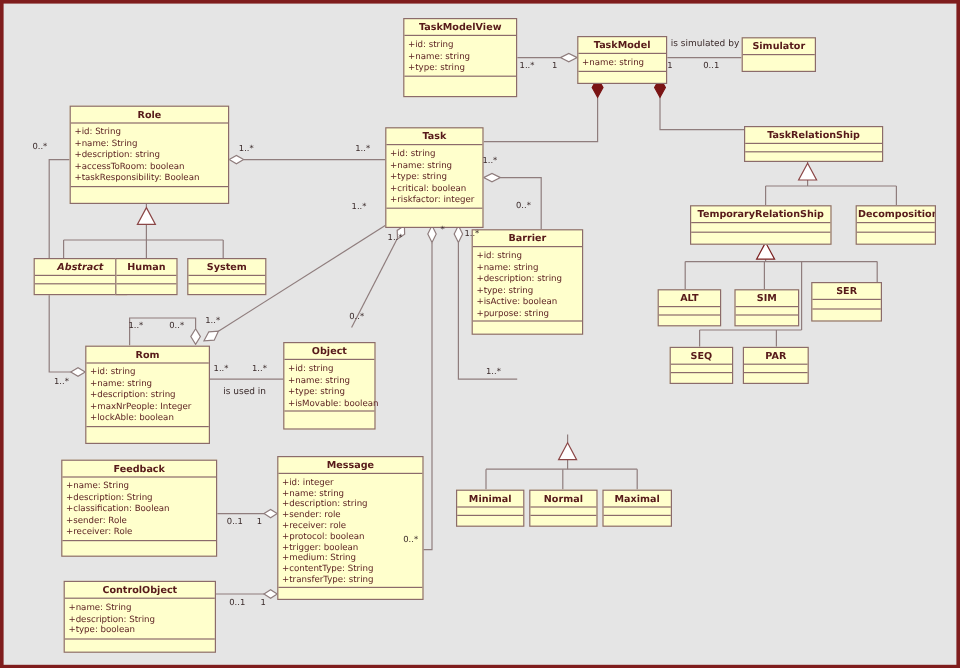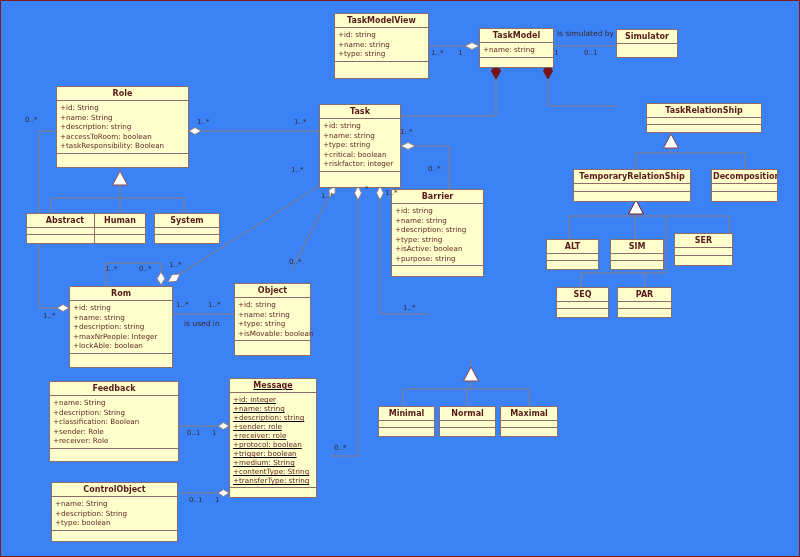--- a/index.html
+++ b/index.html
@@ -1,18 +1,18 @@
 <!DOCTYPE html>
 <html><head>
 <meta charset="utf-8">
 <style>
   html,body{margin:0;padding:0;background:#ffffff;}
   .canvas{
-    position:relative;width:800px;height:557px;background:#3b82f6;
-    border:1px solid #7f1d1d;box-sizing:border-box;overflow:hidden;
+    position:relative;width:800px;height:557px;background:#e5e5e5;
+    border:3px solid #7f1d1d;box-sizing:border-box;overflow:hidden;
     font-family:"DejaVu Sans",sans-serif;
   }
   .lines{position:absolute;left:0;top:0;z-index:1;}
   .uml-class{
     position:absolute;z-index:2;background:#ffffcc;border:1px solid #8b6b6b;
     box-sizing:border-box;
   }
   .uml-title{
     font-size:8px;font-weight:bold;line-height:9px;color:#571a1a;
     text-align:center;padding:2px 1px;border-bottom:1px solid #8b6b6b;
@@ -150,27 +150,27 @@
     <div class="uml-attrs">
         <div class="attr">+id: string</div>
         <div class="attr">+name: string</div>
         <div class="attr">+type: string</div>
         <div class="attr">+critical: boolean</div>
         <div class="attr">+riskfactor: integer</div>
       </div>
     <div class="uml-empty sep" style="height:15px"></div>
   </div>
 
-  <div class="uml-class" style="left:617px;top:102px;width:116px;margin-left:28px;">
+  <div class="uml-class" style="left:617px;top:102px;width:116px;">
     <div class="uml-title">TaskRelationShip</div>
     <div class="uml-empty" style="height:6px"></div>
     <div class="uml-empty sep" style="height:7px"></div>
   </div>
 
-  <div class="uml-class" style="left:25px;top:212px;width:78px;">
+  <div class="uml-class" style="left:25px;top:212px;width:78px;font-style:italic;">
     <div class="uml-title">Abstract</div>
     <div class="uml-empty" style="height:6px"></div>
     <div class="uml-empty sep" style="height:8px"></div>
   </div>
 
   <div class="uml-class" style="left:93px;top:212px;width:52px;">
     <div class="uml-title">Human</div>
     <div class="uml-empty" style="height:6px"></div>
     <div class="uml-empty sep" style="height:8px"></div>
   </div>
@@ -283,21 +283,21 @@
     <div class="uml-attrs">
         <div class="attr">+name: String</div>
         <div class="attr">+description: String</div>
         <div class="attr">+classification: Boolean</div>
         <div class="attr">+sender: Role</div>
         <div class="attr">+receiver: Role</div>
       </div>
     <div class="uml-empty sep" style="height:12px"></div>
   </div>
 
-  <div class="uml-class" style="left:228px;top:377px;width:88px;text-decoration:underline;">
+  <div class="uml-class" style="left:228px;top:377px;width:122px;">
     <div class="uml-title">Message</div>
     <div class="uml-attrs tight">
         <div class="attr">+id: integer</div>
         <div class="attr">+name: string</div>
         <div class="attr">+description: string</div>
         <div class="attr">+sender: role</div>
         <div class="attr">+receiver: role</div>
         <div class="attr">+protocol: boolean</div>
         <div class="attr">+trigger: boolean</div>
         <div class="attr">+medium: String</div>

